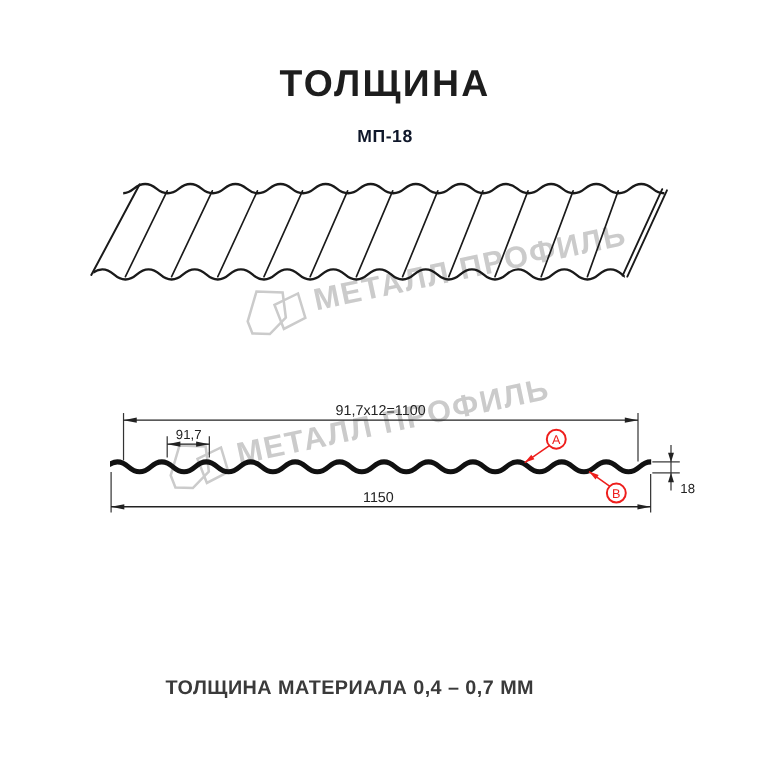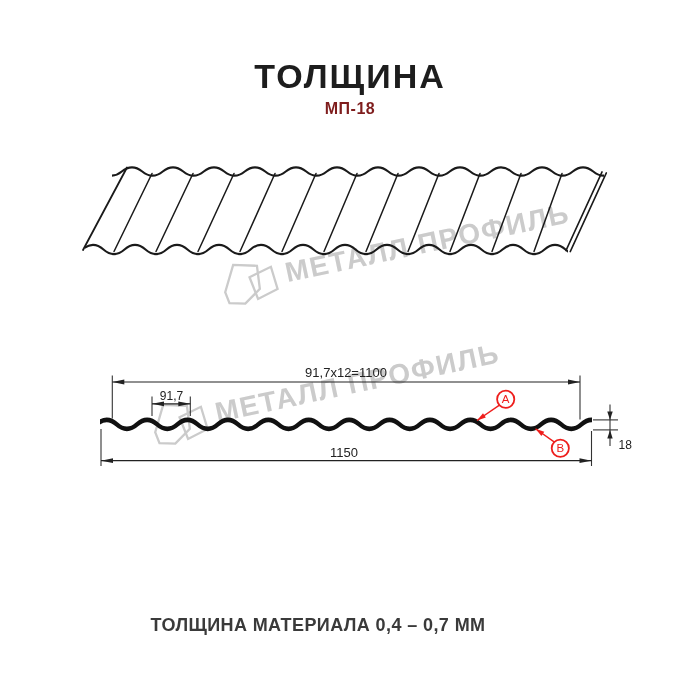--- a/index.html
+++ b/index.html
@@ -1,22 +1,22 @@
 <!DOCTYPE html>
 <html style="--accent: #ee1e1c;"><head>
 <meta charset="utf-8">
 <style>
   html,body{margin:0;padding:0;background:#ffffff;}
   #page{position:relative;width:700px;height:700px;background:#ffffff;overflow:hidden;
         font-family:"Liberation Sans", sans-serif;}
   
   .title{position:absolute;top:57px;left:0;width:700px;text-align:center;z-index:3;
          font-size:34px;font-weight:800;letter-spacing:2px;color:#1d1d1d;}
-  .subtitle{position:absolute;top:100px;left:0;width:700px;text-align:center;z-index:3;
-            font-size:16px;font-weight:700;letter-spacing:.5px;color:#7f1d1d;}
+  .subtitle{position:absolute;top:116px;left:0;width:700px;text-align:center;z-index:3;
+            font-size:16px;font-weight:700;letter-spacing:.5px;color:#0f172a;}
   .caption{position:absolute;top:615px;left:0;width:636px;text-align:center;z-index:3;
            font-size:18px;font-weight:600;letter-spacing:.4px;color:#3a3a3a;}
   
   .wm{position:absolute;display:flex;align-items:center;gap:9px;z-index:0;
       transform:rotate(-12deg);transform-origin:left center;white-space:nowrap;}
   .wm-text{font-size:28px;font-weight:700;letter-spacing:1.5px;color:#cbcbcb;line-height:1;}
   .wm svg{flex:0 0 auto;}
   #wm1{left:222px;top:262px;}
   #wm2{left:152px;top:402px;}
   

